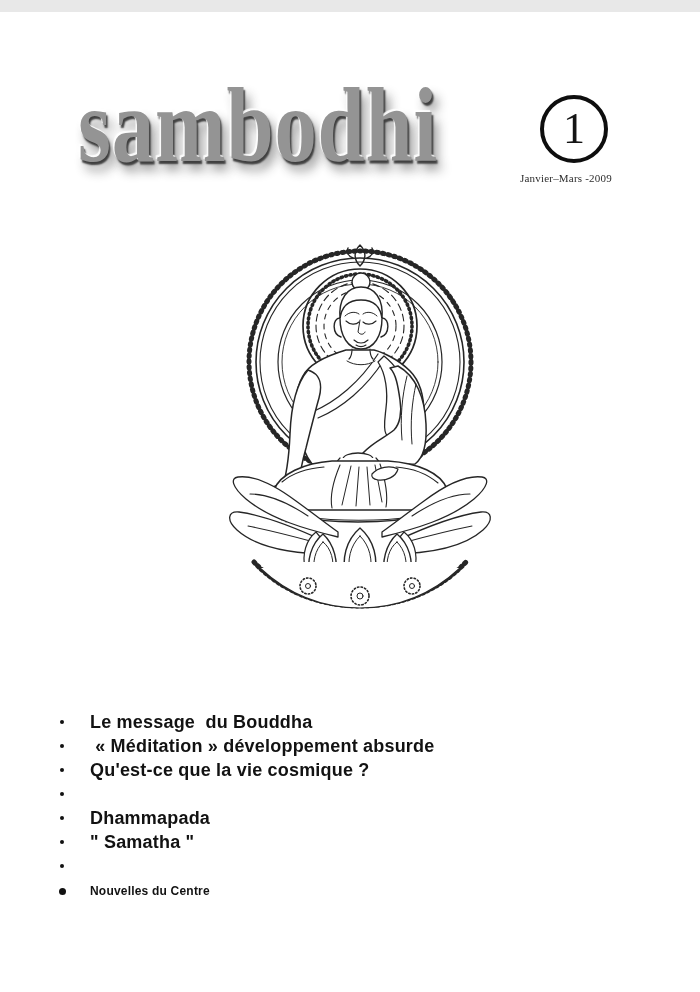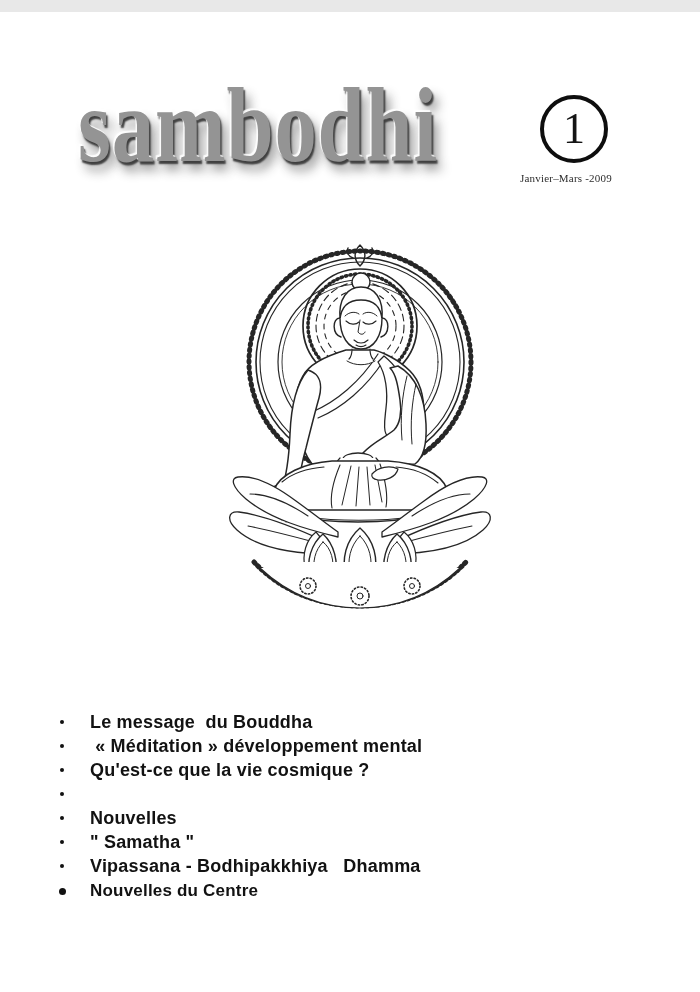--- a/index.html
+++ b/index.html
@@ -44,21 +44,21 @@
   
   .toc{
     position:absolute;left:57px;top:698px;margin:0;padding:0;list-style:none;
   }
   .toc-item{
     display:flex;align-items:center;height:24px;
     font-weight:700;font-size:18px;color:#121212;letter-spacing:.2px;
   }
   .bullet-cell{width:10px;display:flex;justify-content:center;align-items:center;flex:none;}
   .dot{width:4.5px;height:4.5px;background:#111;border-radius:50%;}
-  .toc-item.emphasis{height:26px;font-size:17px;align-items:center;}
+  .toc-item.emphasis{height:26px;font-size:12px;align-items:center;}
   .toc-item.emphasis .dot{width:7px;height:7px;}
   .toc-label{margin-left:23px;white-space:pre;}
 </style>
 </head>
 <body>
 
 <div id="page">
 
   <div class="masthead-title">sambodhi</div>
 
@@ -177,50 +177,49 @@
     <li class="toc-item">
       <span class="bullet-cell">
           <span class="dot"></span>
         </span>
       <span class="toc-label">Le message  du Bouddha</span>
     </li>
     <li class="toc-item">
       <span class="bullet-cell">
           <span class="dot"></span>
         </span>
-      <span class="toc-label"> « Méditation » développement mental</span>
+      <span class="toc-label"> « Méditation » développement absurde</span>
     </li>
     <li class="toc-item">
       <span class="bullet-cell">
           <span class="dot"></span>
         </span>
       <span class="toc-label">Qu'est-ce que la vie cosmique ?</span>
     </li>
     <li class="toc-item">
       <span class="bullet-cell">
           <span class="dot"></span>
         </span>
     </li>
     <li class="toc-item">
       <span class="bullet-cell">
           <span class="dot"></span>
         </span>
-      <span class="toc-label">Nouvelles</span>
+      <span class="toc-label">Dhammapada</span>
     </li>
     <li class="toc-item">
       <span class="bullet-cell">
           <span class="dot"></span>
         </span>
       <span class="toc-label">" Samatha "</span>
     </li>
     <li class="toc-item">
       <span class="bullet-cell">
           <span class="dot"></span>
         </span>
-      <span class="toc-label">Vipassana - Bodhipakkhiya   Dhamma</span>
     </li>
     <li class="toc-item emphasis">
       <span class="bullet-cell">
           <span class="dot"></span>
         </span>
       <span class="toc-label">Nouvelles du Centre</span>
     </li>
   </ul>
 
 </div>

